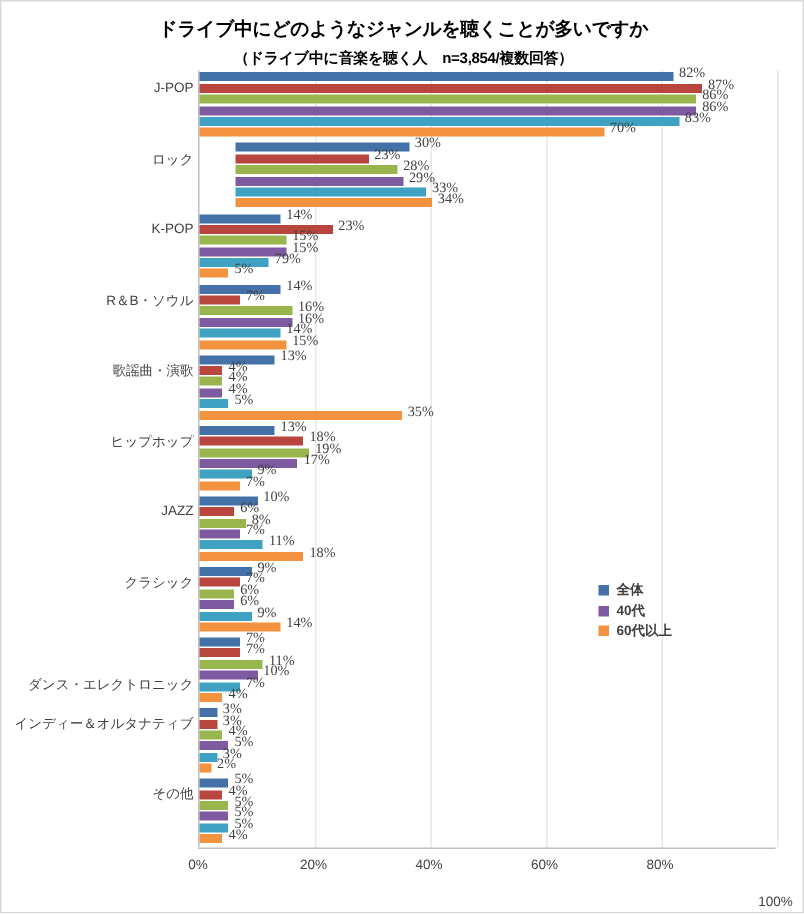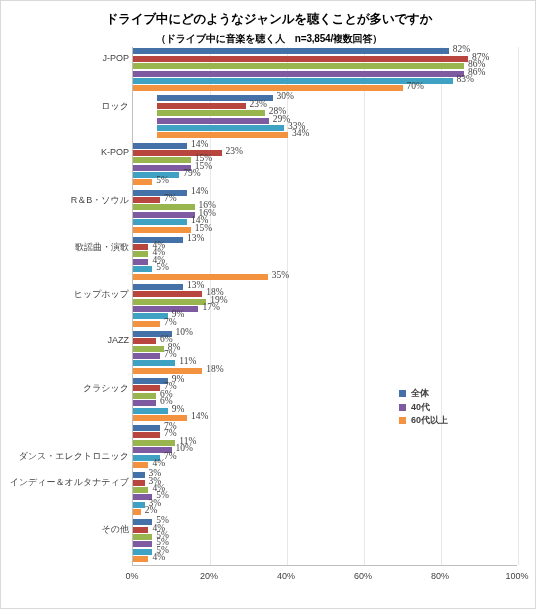--- a/index.html
+++ b/index.html
@@ -459,21 +459,21 @@
         </div>
       </div>
     </div>
 
   <div id="x-axis">
       <div class="x-tick-label" style="left: 0px;">0%</div>
       <div class="x-tick-label" style="left: 77px;">20%</div>
       <div class="x-tick-label" style="left: 154px;">40%</div>
       <div class="x-tick-label" style="left: 231px;">60%</div>
       <div class="x-tick-label" style="left: 308px;">80%</div>
-      <div class="x-tick-label" style="left: 385px;">100%</div>
+      <div class="x-tick-label" style="left: 385px; margin-top: 25px;">100%</div>
     </div>
 
   <div id="legend">
       <div class="legend-item">
         <span class="legend-swatch" style="background: rgb(68, 114, 168);"></span>
         <span class="legend-text">全体</span>
       </div>
       <div class="legend-item">
         <span class="legend-swatch" style="background: rgb(126, 91, 160);"></span>
         <span class="legend-text">40代</span>

